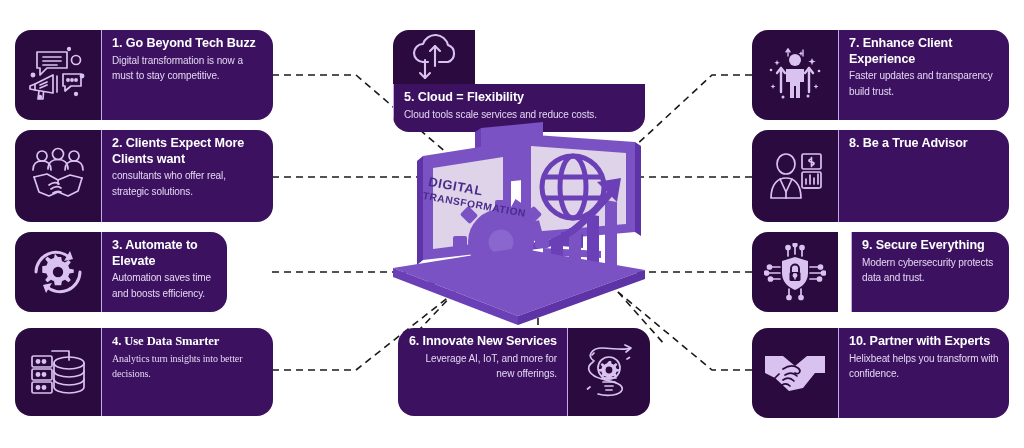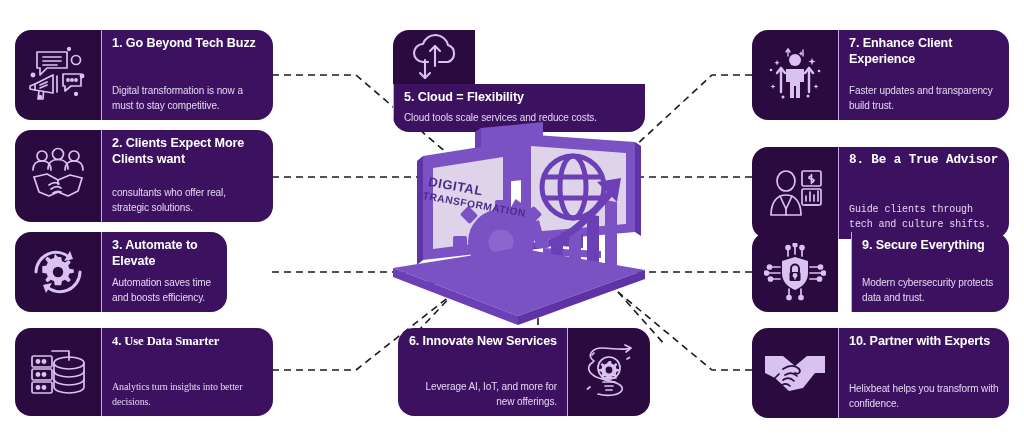--- a/index.html
+++ b/index.html
@@ -27,21 +27,21 @@
   .icon-pane{
     background:#2b0b3f;
     display:flex;align-items:center;justify-content:center;
     flex:0 0 auto;
     box-sizing:border-box;
   }
   .txt-pane{
     background:#3c1260;
     flex:1 1 auto;
     box-sizing:border-box;
-    display:flex;flex-direction:column;justify-content:space-between;
+    display:flex;flex-direction:column;justify-content:flex-start;
     padding:6px 10px 6px 10px;
     border-left:1.5px solid #c9a8e8;
   }
   .card.right-icon .txt-pane{
     border-left:none;
     border-right:1.5px solid #c9a8e8;
     text-align:right;
     align-items:flex-end;
   }
   .ttl{
@@ -254,37 +254,36 @@
           <circle cx="7" cy="24" r="1.3"></circle>
         </g>
       </svg>
     </div>
     <div class="txt-pane">
       <p class="ttl">7. Enhance Client Experience</p>
       <p class="bdy">Faster updates and transparency build trust.</p>
     </div>
   </div>
 
-  <div class="card" id="c8" style="left:752px;top:147px;width:257px;height:92px;font-family:Liberation Mono, monospace;">
+  <div class="card" id="c8" style="left:752px;top:130px;width:257px;height:92px;">
     <div class="icon-pane" style="width:86px;">
       <svg width="62" height="56" viewBox="0 0 62 56" fill="none" stroke="#d9c2f0" stroke-width="1.7" stroke-linecap="round" stroke-linejoin="round">
         <ellipse cx="22" cy="16" rx="9" ry="10"></ellipse>
         <path d="M7 50 C7 36 14 30 22 30 C30 30 37 36 37 50 Z"></path>
         <path d="M16 31 L22 44 L28 31"></path>
         <path d="M22 44 L22 50"></path>
         <rect x="38" y="6" width="19" height="15" rx="1.5"></rect>
         <path d="M47.5 11 C45.5 11 45 12 45 12.8 C45 14.6 50 13.5 50 15.3 C50 16.2 49.3 17 47.5 17 M47.5 9.6 V18.4"></path>
         <rect x="38" y="24" width="19" height="16" rx="1.5"></rect>
         <path d="M42 36 V31 M46 36 V27 M50 36 V30 M54 36 V26"></path>
         <path d="M41 40 H54"></path>
       </svg>
     </div>
     <div class="txt-pane">
       <p class="ttl">8. Be a True Advisor</p>
-      <p class="bdy">Guide clients through tech and culture shifts.</p>
     </div>
   </div>
 
   <div class="card" id="c9" style="left:752px;top:232px;width:257px;height:80px;gap:13px;">
     <div class="icon-pane" style="width:86px;">
       <svg width="62" height="58" viewBox="0 0 62 58" fill="none" stroke="#d9c2f0" stroke-width="1.7" stroke-linecap="round" stroke-linejoin="round">
         <g fill="#d9c2f0" stroke="none">
           <path d="M31 14 L44 18 V30 C44 39 38 44 31 47 C24 44 18 39 18 30 V18 Z"></path>
         </g>
         <g stroke="#2b0b3f" stroke-width="1.9" fill="none">

